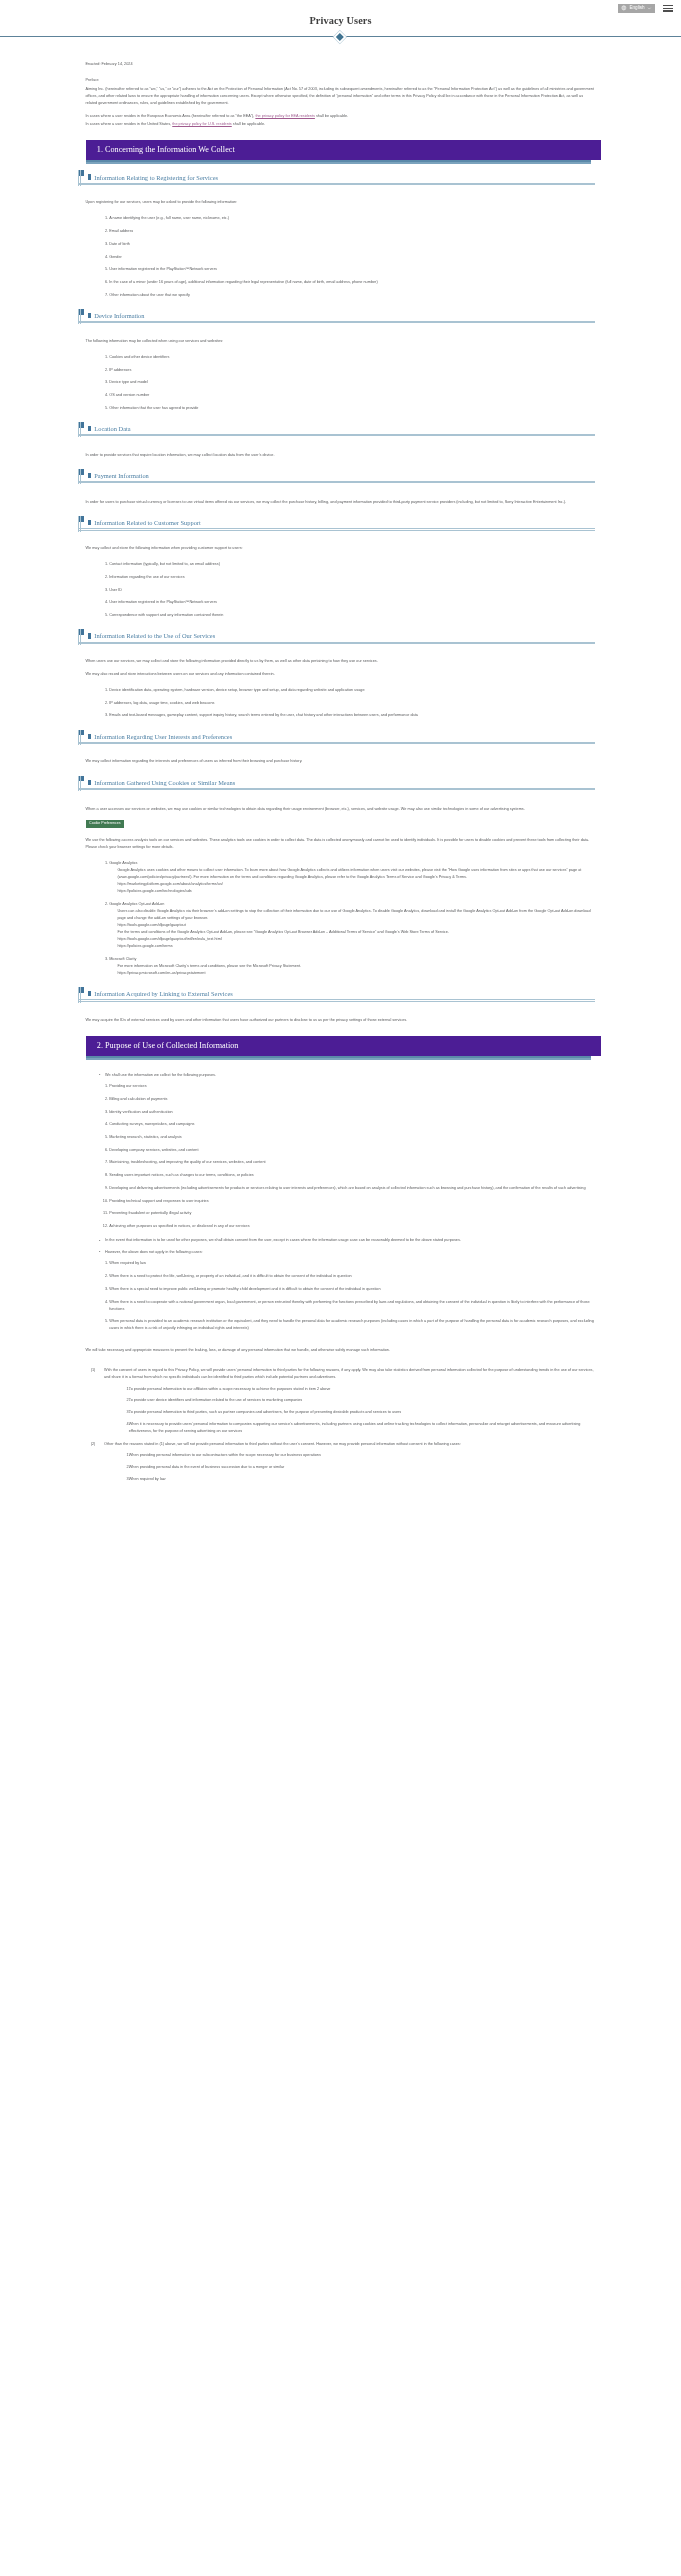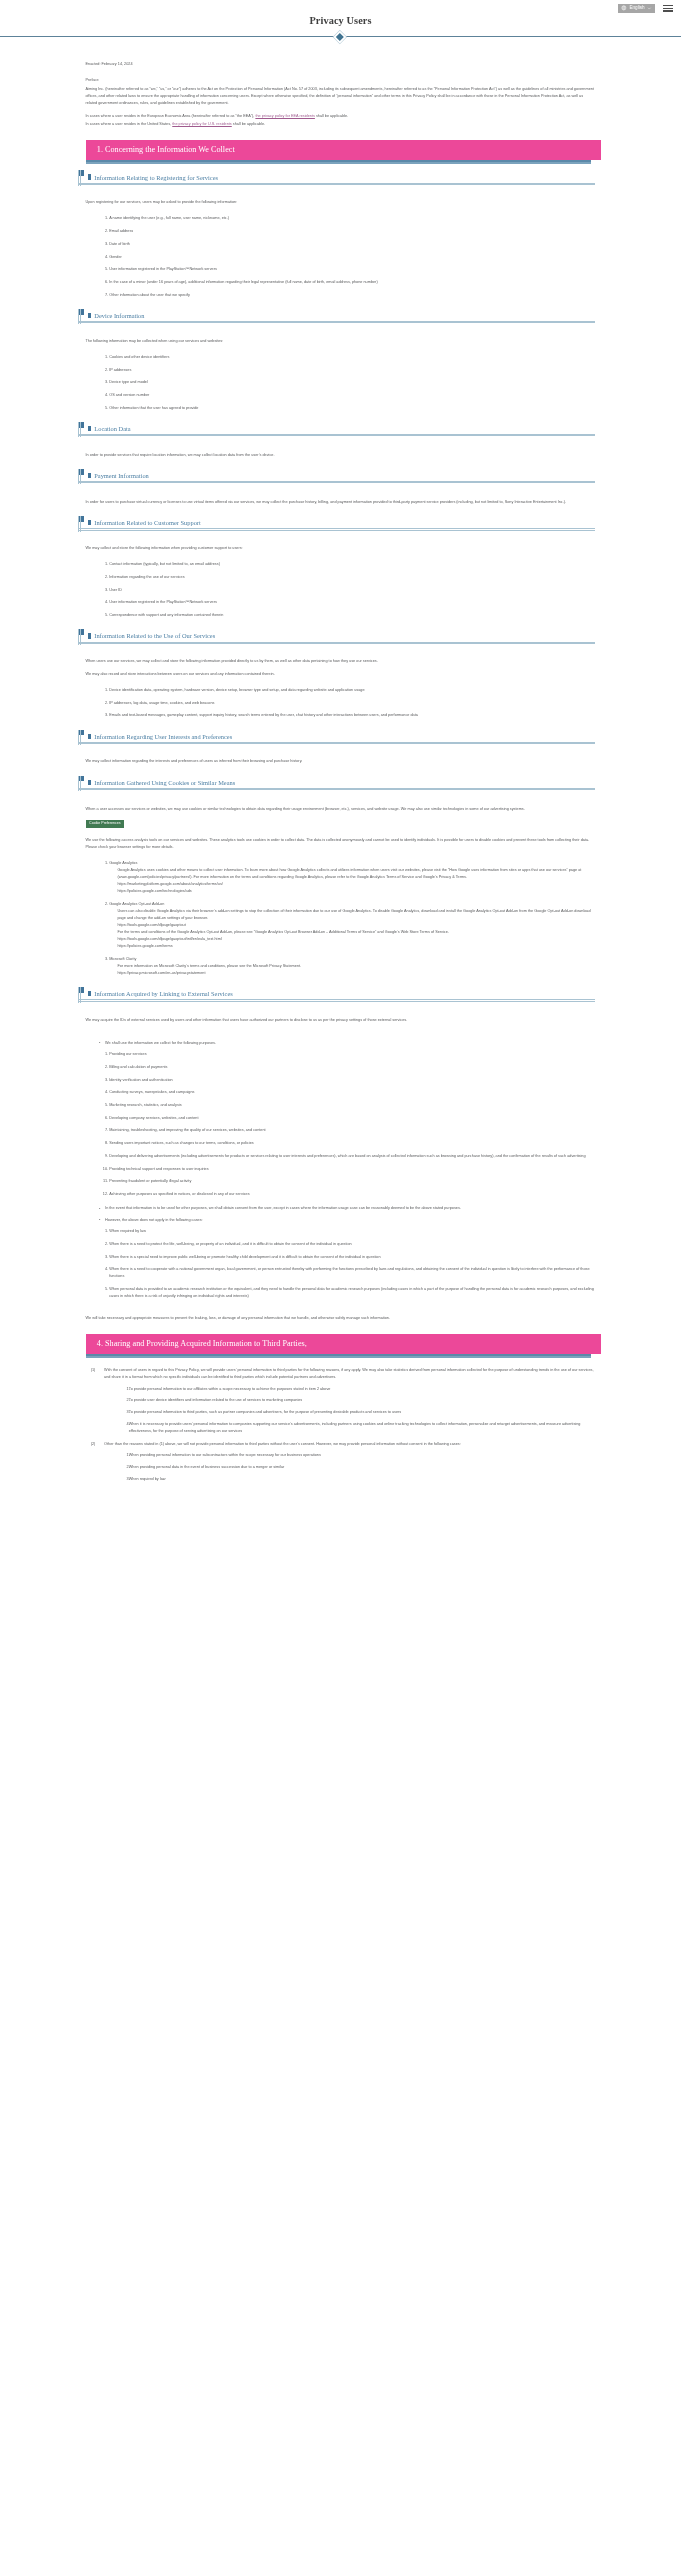--- a/index.html
+++ b/index.html
@@ -63,21 +63,21 @@
   .meta { font-size: 3.8px; margin-top: 20.6px; }
   .lead { margin-top: 9.3px; }
   .para { margin-top: 5.7px; }
   .para.tight { margin-top: 1.5px; }
 
   a.link { color: #9f5a8e; text-decoration: underline; }
 
   
   .banner { position: relative; margin: 12.4px 0 0 0; }
   .banner .plate {
-    background: #ec4899; color: #ffffff;
+    background: #4c1d95; color: #ffffff;
     font-family: "Liberation Serif", serif;
     font-size: 8.2px; line-height: 1.28;
     padding: 4.6px 0 4.6px 11.3px;
     width: 515px;
     position: relative; z-index: 3;
   }
   .banner .shadow1 { position: absolute; left: 0; bottom: -2.1px; width: 505px; height: 2.1px; background: #5b89a9; z-index: 2; }
   .banner .shadow2 { position: absolute; left: 0; bottom: -4.1px; width: 505px; height: 2.1px; background: #7ba3bd; z-index: 1; }
 
   
@@ -364,20 +364,25 @@
 
     <div class="sub">
       <div class="corner"></div>
         <div class="rails"></div>
       <h2>Information Acquired by Linking to External Services</h2>
       <div class="uline"></div>
     </div>
     <p class="para" style="margin-top:15.5px">We may acquire the IDs of external services used by users and other information that users have authorized our partners to disclose to us as per the privacy settings of those external services.</p>
 
     
+    <div class="banner">
+      <div class="shadow2"></div>
+        <div class="shadow1"></div>
+      <div class="plate">2. Purpose of Use of Collected Information</div>
+    </div>
 
     <ul class="bul" style="margin-top:15.5px">
       <li>We shall use the information we collect for the following purposes.</li>
     </ul>
     <ol class="num" style="margin-top:4.1px">
       <li>
           <span class="n">1.</span>
           <span class="t">Providing our services</span>
         </li>
       <li>
@@ -449,25 +454,20 @@
       <li>
           <span class="n">5.</span>
           <span class="t">When personal data is provided to an academic research institution or the equivalent, and they need to handle the personal data for academic research purposes (including cases in which a part of the purpose of handling the personal data is for academic research purposes, and excluding cases in which there is a risk of unjustly infringing on individual rights and interests)</span>
         </li>
     </ol>
 
     
     <p class="para" style="margin-top:14.4px">We will take necessary and appropriate measures to prevent the leaking, loss, or damage of any personal information that we handle, and otherwise safely manage such information.</p>
 
     
-    <div class="banner">
-      <div class="shadow2"></div>
-        <div class="shadow1"></div>
-      <div class="plate">4. Sharing and Providing Acquired Information to Third Parties,</div>
-    </div>
 
     <ol class="paren" style="margin-top:13.4px">
       <li>
         <span class="n">(1)</span>
         <span>With the consent of users in regard to this Privacy Policy, we will provide users’ personal information to third parties for the following reasons, if any apply. We may also take statistics derived from personal information collected for the purpose of understanding trends in the use of our services, and share it in a format from which no specific individuals can be identified to third parties which include potential partners and advertisers.</span>
         <ol class="sublist">
           <li><span class="n">1.</span><span>To provide personal information to our affiliates within a scope necessary to achieve the purposes stated in item 2 above</span></li>
           <li><span class="n">2.</span><span>To provide user device identifiers and information related to the use of services to marketing companies</span></li>
           <li><span class="n">3.</span><span>To provide personal information to third parties, such as partner companies and advertisers, for the purpose of presenting desirable products and services to users</span></li>
           <li><span class="n">4.</span><span>When it is necessary to provide users’ personal information to companies supporting our service’s advertisements, including partners using cookies and online tracking technologies to collect information, personalize and retarget advertisements, and measure advertising effectiveness, for the purpose of serving advertising on our services</span></li>

